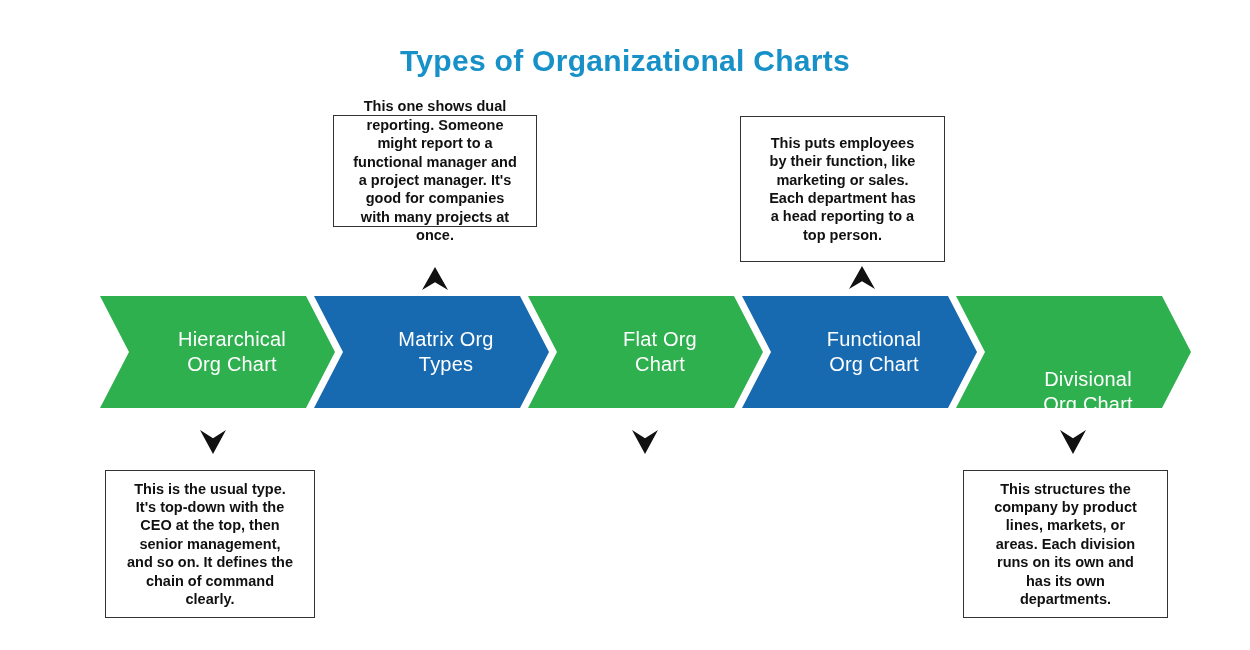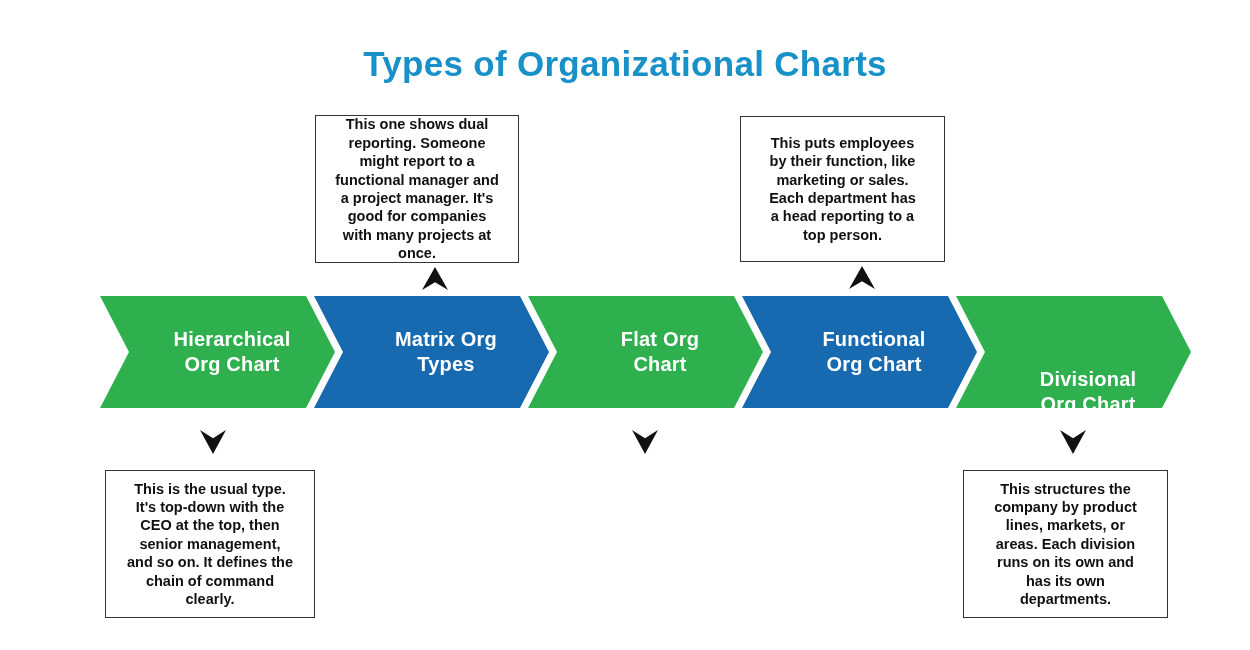--- a/index.html
+++ b/index.html
@@ -6,29 +6,29 @@
   .canvas{
     position:relative;
     width:1250px;height:650px;
     background:#ffffff;
     font-family:"Liberation Sans", sans-serif;
     overflow:hidden;
   }
   .title{
     position:absolute;top:44px;left:0;width:100%;
     margin:0;text-align:center;
-    font-size:35px;font-weight:700;letter-spacing:.3px;
+    font-size:30px;font-weight:700;letter-spacing:.3px;
     color:#1791C8;
   }
   .chevron-band{position:absolute;left:0;top:0;width:1250px;height:650px;}
   .chev-label{
     position:absolute;top:296px;height:112px;width:206px;
     display:flex;align-items:center;justify-content:center;
     text-align:center;color:#ffffff;
-    font-size:20px;font-weight:700;line-height:25px;
+    font-size:20px;font-weight:400;line-height:25px;
     white-space:pre-line;letter-spacing:.2px;
   }
   .callout{
     position:absolute;box-sizing:border-box;
     background:#ffffff;border:1.5px solid #333333;
     display:flex;align-items:center;justify-content:center;
     text-align:center;color:#111111;
     font-size:14.5px;font-weight:700;line-height:18.4px;
     white-space:pre-line;padding:2px;
   }
@@ -55,21 +55,21 @@
 Org Chart</div>
   <div class="chev-label" style="left:343px;">Matrix Org
 Types</div>
   <div class="chev-label" style="left:557px;">Flat Org
 Chart</div>
   <div class="chev-label" style="left:771px;">Functional
 Org Chart</div>
   <div class="chev-label" style="left:985px;margin-top:40px;">Divisional
 Org Chart</div>
 
-  <div class="callout" style="left:315px;top:115px;width:204px;height:148px;">This one shows dual
+  <div class="callout" style="left:333px;top:115px;width:204px;height:112px;">This one shows dual
 reporting. Someone
 might report to a
 functional manager and
 a project manager. It's
 good for companies
 with many projects at
 once.</div>
   <div class="callout" style="left:105px;top:470px;width:210px;height:148px;">This is the usual type.
 It's top-down with the
 CEO at the top, then

